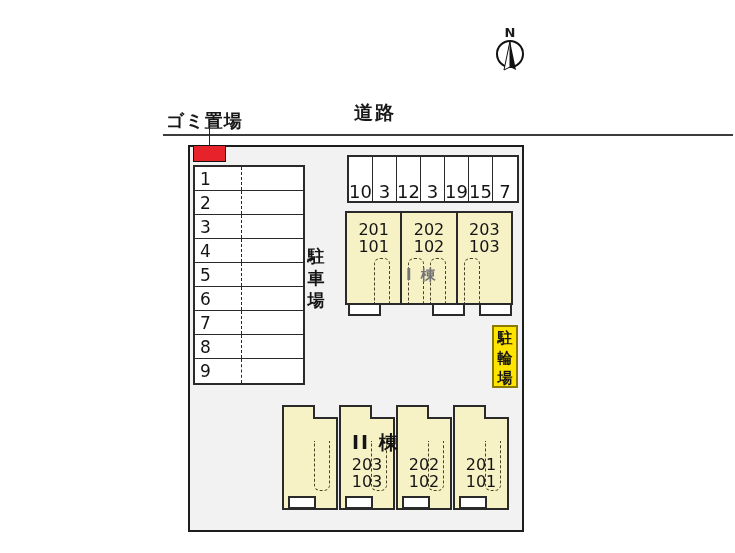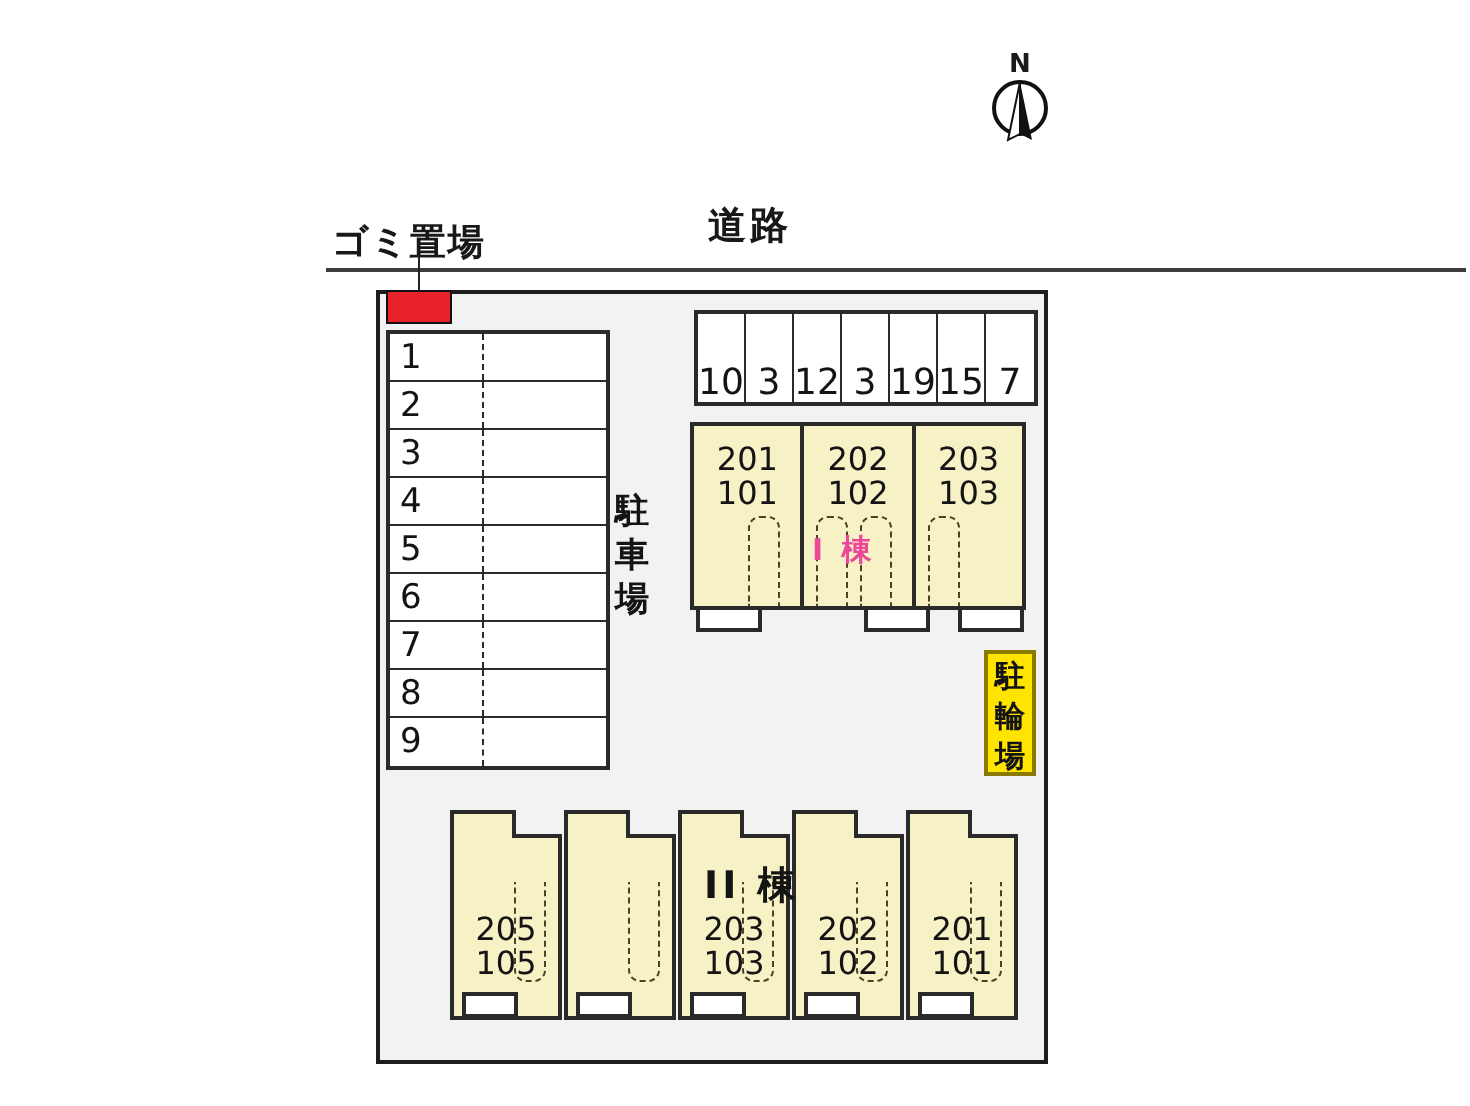--- a/index.html
+++ b/index.html
@@ -202,21 +202,21 @@
     border-left: 1.6px dashed #4a4226;
     border-top: 1.6px dashed #4a4226;
     border-right: 1.6px dashed #4a4226;
     border-radius: 6px 6px 0 0;
     box-sizing: border-box;
   }
   .b1-label {
     position: absolute;
     left: 406px; top: 266px;
     font-size: 15px;
-    color: #ec4899;
+    color: #737373;
     letter-spacing: 2px;
   }
   .entry {
     position: absolute;
     height: 13px;
     background: #ffffff;
     border: 2px solid #2a2a2a;
     box-sizing: border-box;
   }
   
@@ -424,32 +424,20 @@
   <div class="entry" style="left:432px; top:303px; width:33px;"></div>
   <div class="entry" style="left:479px; top:303px; width:33px;"></div>
 
   <div class="churin jp">
     <div>駐</div>
     <div>輪</div>
     <div>場</div>
   </div>
 
   <div class="bldg2">
-    <div class="b2unit" style="left:0px;">
-      <div class="b2top"></div>
-      <div class="b2body">
-        <div class="b2stair"></div>
-        <div class="b2rooms">
-          <div>205</div>
-          <div>105</div>
-        </div>
-        <div class="b2entry"></div>
-      </div>
-      <div class="b2top-cover"></div>
-    </div>
     <div class="b2unit" style="left:57px;">
       <div class="b2top"></div>
       <div class="b2body">
         <div class="b2stair"></div>
         <div class="b2entry"></div>
       </div>
       <div class="b2top-cover"></div>
     </div>
     <div class="b2unit" style="left:114px;">
       <div class="b2top"></div>

